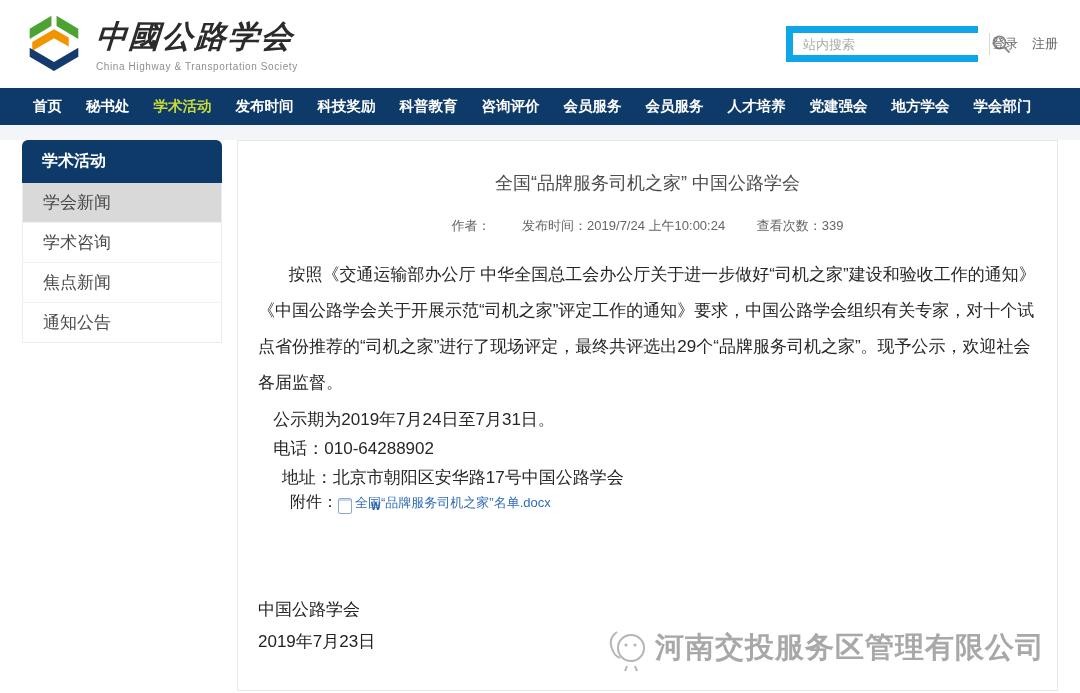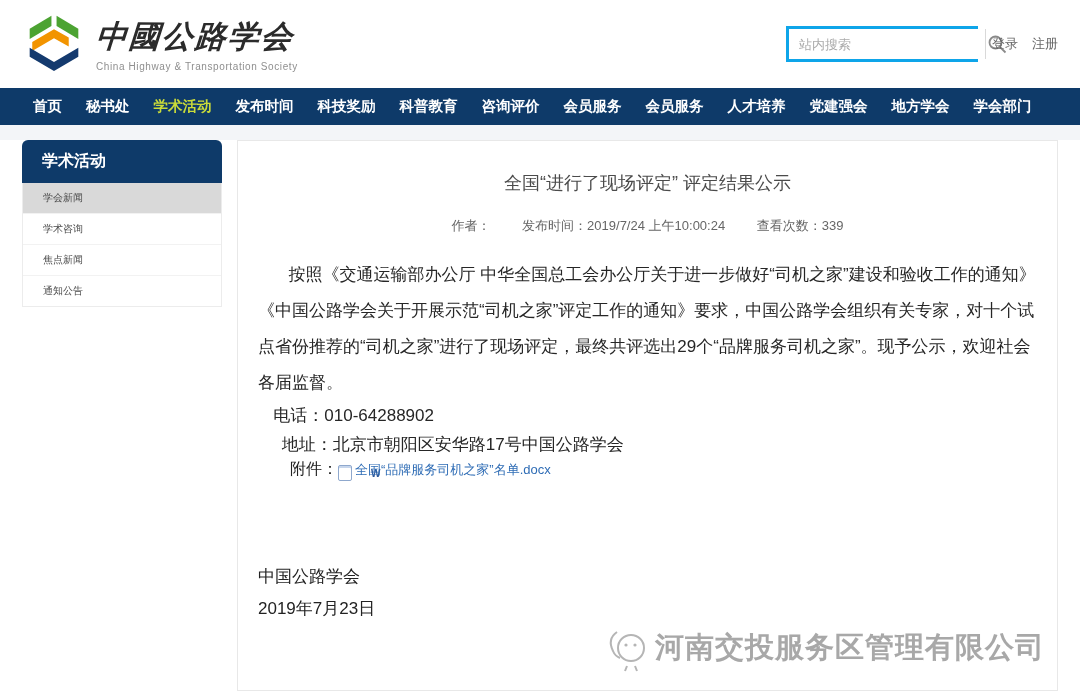--- a/index.html
+++ b/index.html
@@ -7,21 +7,21 @@
     font-family:"Liberation Sans","DejaVu Sans",sans-serif; }
 
   
   .header { height:88px; display:flex; align-items:center; padding:0 22px; background:#fff; }
   .logo { display:flex; align-items:center; gap:10px; cursor:pointer; }
   .logo-mark { width:64px; height:64px; }
   .logo-text-cn { font-family:"DejaVu Serif","Liberation Serif",serif; font-style:italic;
     font-weight:bold; font-size:31px; color:#2b2b2b; letter-spacing:2px; transform:skewX(-4deg); }
   .logo-text-en { font-size:10px; color:#8f8f8f; letter-spacing:.6px; margin-top:3px; }
   .header-right { margin-left:auto; display:flex; align-items:center; gap:14px; }
-  .search-box { display:flex; align-items:stretch; border:3px solid #0ea5e9; height:36px; width:192px; background:#fff; }
+  .search-box { display:flex; align-items:stretch; border:7px solid #0ea5e9; height:36px; width:192px; background:#fff; }
   .search-input { border:none; outline:none; flex:1; padding:0 10px; font-size:13px; color:#666; }
   .search-input::placeholder { color:#aaa; }
   .search-btn { width:44px; border:none; border-left:1px solid #d9d9d9; background:#fff;
     display:flex; align-items:center; justify-content:center; cursor:pointer; }
   .auth { display:flex; gap:14px; font-size:13px; color:#666; }
   .auth a { color:#666; text-decoration:none; cursor:pointer; }
 
   
   .nav { height:37px; background:#0e3a69; display:flex; align-items:center; padding:0 18px 0 33px; gap:24px;text-align:center; }
   .nav-item { color:#ffffff; font-size:14.5px; font-weight:bold; white-space:nowrap; cursor:pointer; }
@@ -29,21 +29,21 @@
 
   .gap-strip { height:15px; background:#f3f5f8; }
 
   
   .main { display:flex; align-items:flex-start; padding:0 22px; }
 
   .sidebar { width:200px; flex:0 0 200px; }
   .sidebar-title { background:#0e3a69; color:#fff; font-size:16px; font-weight:bold;
     padding:11px 0 11px 20px; border-radius:6px 6px 0 0; cursor:pointer; }
   .sidebar-list { list-style:none; border:1px solid #ececec; border-top:none; background:#fff; }
-  .sidebar-item { padding:8px 0 8px 20px; font-size:10px; color:#4a4a4a;
+  .sidebar-item { padding:8px 0 8px 20px; font-size:17px; color:#4a4a4a;
     border-bottom:1px solid #f2f2f2; cursor:pointer; }
   .sidebar-item:last-child { border-bottom:none; }
   .sidebar-item.active { background:#d9d9d9; }
 
   .content { flex:1; margin-left:15px; background:#fff; border:1px solid #e8e8e8;
     min-height:551px; padding:22px 20px 20px 20px; position:relative; }
   .article-title { text-align:center; font-size:18px; color:#4b4b4b; font-weight:400; margin-top:8px; }
   .article-meta { text-align:center; font-size:13px; color:#666; margin-top:22px; }
   .article-meta span { margin:4px 14px; }
   .article-body { margin-top:22px; font-size:17px; color:#262626; }
@@ -120,30 +120,31 @@
     <div class="sidebar-title">学术活动</div>
     <ul class="sidebar-list">
       <li class="sidebar-item active">学会新闻</li>
       <li class="sidebar-item">学术咨询</li>
       <li class="sidebar-item">焦点新闻</li>
       <li class="sidebar-item">通知公告</li>
     </ul>
   </div>
 
   <div class="content">
-    <div class="article-title">全国“进行了现场评定” 评定结果公示</div>
+    <div class="article-title">全国“品牌服务司机之家” 中国公路学会</div>
 
     <div class="article-meta">
       <span>作者：</span>
       <span>发布时间：2019/7/24 上午10:00:24</span>
       <span>查看次数：339</span>
     </div>
 
     <div class="article-body">
       <p class="para-main">按照《交通运输部办公厅  中华全国总工会办公厅关于进一步做好“司机之家”建设和验收工作的通知》《中国公路学会关于开展示范“司机之家”评定工作的通知》要求，中国公路学会组织有关专家，对十个试点省份推荐的“司机之家”进行了现场评定，最终共评选出29个“品牌服务司机之家”。现予公示，欢迎社会各届监督。</p>
+      <p class="para-line1">公示期为2019年7月24日至7月31日。</p>
       <p class="para-line2">电话：010-64288902</p>
       <p class="para-line3">地址：北京市朝阳区安华路17号中国公路学会</p>
     </div>
 
     <div class="attachment">
       <span>附件：</span><a class="attachment-link"><span class="doc-icon">W</span><span>全国“品牌服务司机之家”名单.docx</span></a>
     </div>
 
     <div class="signature">
       <div>中国公路学会</div>

